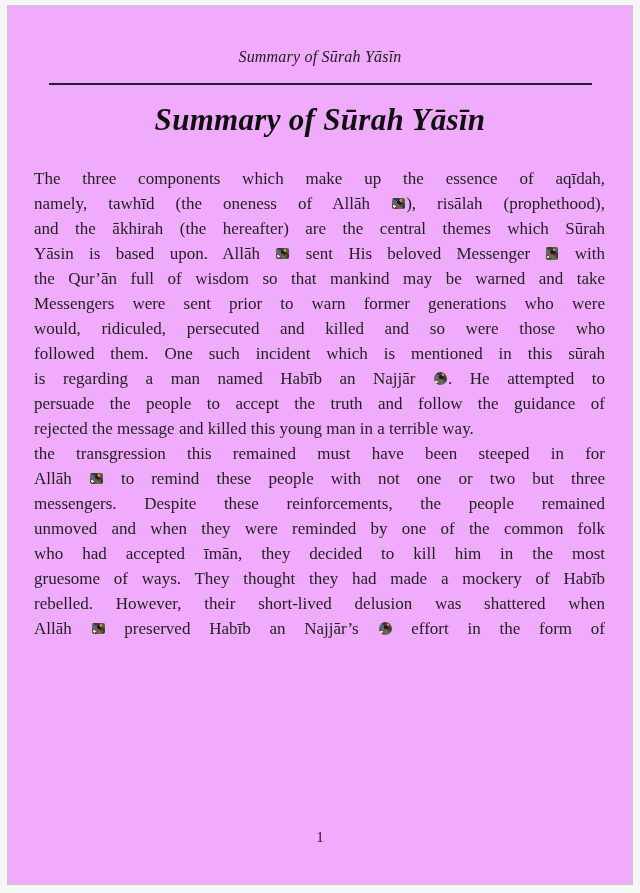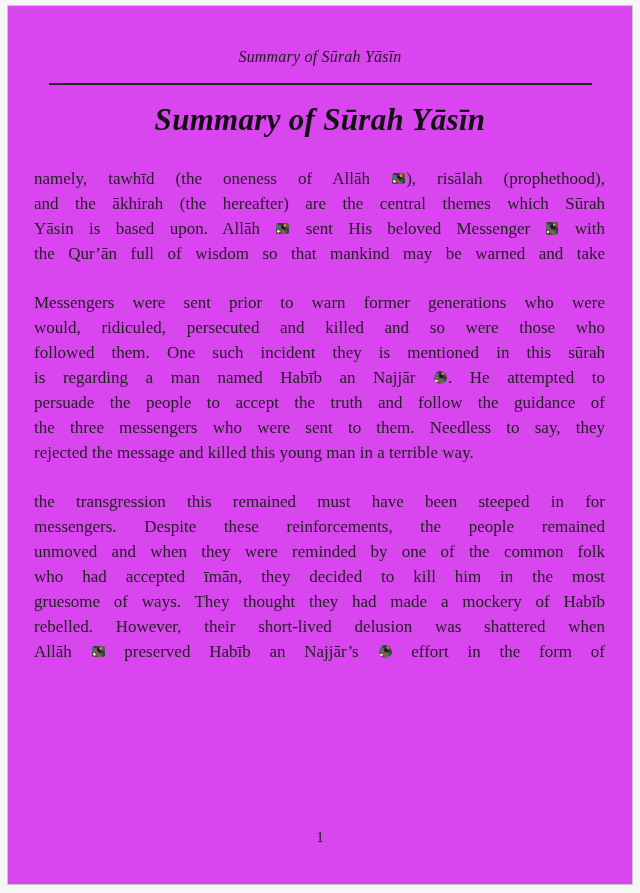--- a/index.html
+++ b/index.html
@@ -15,21 +15,21 @@
     position: relative;
     width: 640px;
     height: 893px;
   }
   .page {
     position: absolute;
     left: 7px;
     top: 5px;
     right: 7px;
     bottom: 8px;
-    background: #d946ef;
+    background: #f0abfc;
     border: 1px solid #c7c7c7;
     box-sizing: border-box;
   }
   .running-header {
     padding-top: 42px;
     text-align: center;
     font-style: italic;
     font-size: 16px;
     line-height: 18px;
     color: #1c1c1c;
@@ -51,21 +51,20 @@
     color: #101010;
     letter-spacing: 0.3px;
   }
   .body-text {
     margin: 27px 27px 0 26px;
     font-size: 17px;
     line-height: 25px;
     color: #1f1f1f;
   }
   .paragraph + .paragraph {
-    margin-top: 24px;
   }
   .line {
     text-align: justify;
     text-align-last: justify;
     white-space: normal;
   }
   .line.last {
     text-align-last: left;
   }
   .honorific {
@@ -101,36 +100,37 @@
 </head>
 <body>
 
 <div class="viewport">
   <div class="page">
     <div class="running-header">Summary of Sūrah Yāsīn</div>
     <hr class="header-rule">
     <h1 class="title">Summary of Sūrah Yāsīn</h1>
     <div class="body-text">
       <div class="paragraph">
+          <div class="line">The three components which make up the essence of aqīdah,</div>
           <div class="line">namely, tawhīd (the oneness of Allāh <span class="honorific h-A" title="honorific after Allāh"></span>), risālah (prophethood),</div>
           <div class="line">and the ākhirah (the hereafter) are the central themes which Sūrah</div>
           <div class="line">Yāsin is based upon. Allāh <span class="honorific h-A" title="honorific after Allāh"></span> sent His beloved Messenger <span class="honorific h-M" title="honorific after the Messenger"></span> with</div>
           <div class="line">the Qur’ān full of wisdom so that mankind may be warned and take</div>
         </div>
       <div class="paragraph">
           <div class="line">Messengers were sent prior to warn former generations who were</div>
           <div class="line">would, ridiculed, persecuted and killed and so were those who</div>
-          <div class="line">followed them. One such incident they is mentioned in this sūrah</div>
+          <div class="line">followed them. One such incident which is mentioned in this sūrah</div>
           <div class="line">is regarding a man named Habīb an Najjār <span class="honorific h-R" title="honorific after Habīb an Najjār"></span>. He attempted to</div>
           <div class="line">persuade the people to accept the truth and follow the guidance of</div>
-          <div class="line">the three messengers who were sent to them. Needless to say, they</div>
           <div class="line last">rejected the message and killed this young man in a terrible way.</div>
         </div>
       <div class="paragraph">
           <div class="line">the transgression this remained must have been steeped in for</div>
+          <div class="line">Allāh <span class="honorific h-A" title="honorific after Allāh"></span> to remind these people with not one or two but three</div>
           <div class="line">messengers. Despite these reinforcements, the people remained</div>
           <div class="line">unmoved and when they were reminded by one of the common folk</div>
           <div class="line">who had accepted īmān, they decided to kill him in the most</div>
           <div class="line">gruesome of ways. They thought they had made a mockery of Habīb</div>
           <div class="line">rebelled. However, their short-lived delusion was shattered when</div>
           <div class="line">Allāh <span class="honorific h-A" title="honorific after Allāh"></span> preserved Habīb an Najjār’s <span class="honorific h-R" title="honorific after Habīb an Najjār"></span> effort in the form of</div>
         </div>
     </div>
     <div class="page-number">1</div>
   </div>

